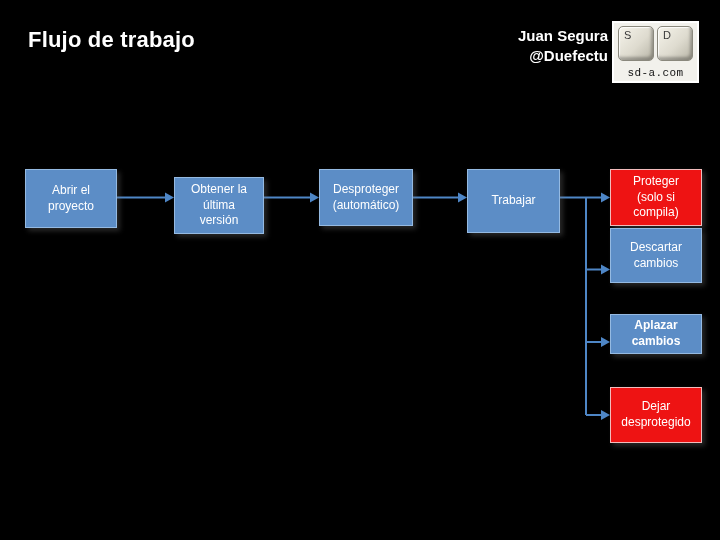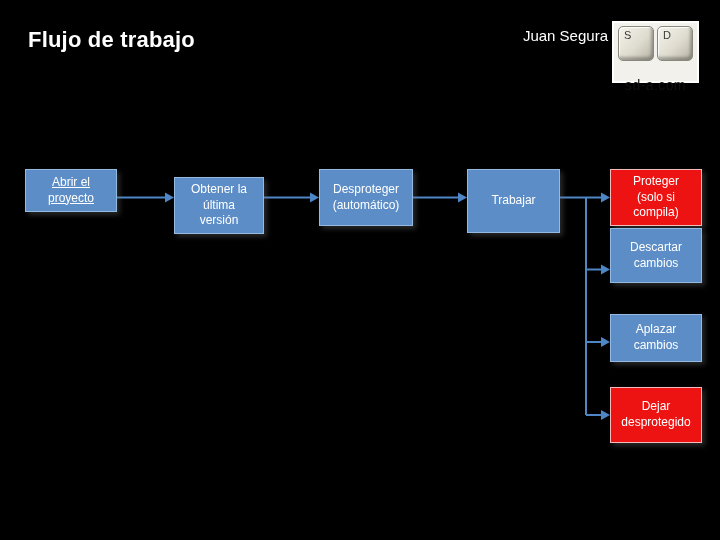--- a/index.html
+++ b/index.html
@@ -10,74 +10,75 @@
   }
   .slide{position:absolute;inset:0;width:720px;height:540px;background:var(--background,#000);}
 
   .title{
     position:absolute;left:28px;top:27px;
     font-size:22px;font-weight:bold;color:var(--text,#fff);
     letter-spacing:0.2px;
   }
   .author{
     position:absolute;top:26px;right:112px;text-align:right;
-    font-size:15px;line-height:20px;color:var(--text,#fff);font-weight:normal;
+    font-size:15px;line-height:20px;color:var(--text,#fff);font-weight:bold;
   }
 
   
   .logo{
     position:absolute;left:612px;top:21px;width:87px;height:62px;
     background:#f2f1ec;border:2px solid #ffffff;box-sizing:border-box;
     display:flex;flex-direction:column;align-items:center;
   }
   .keys{display:flex;gap:3px;margin-top:3px;}
   .key{
     width:36px;height:35px;border-radius:5px;box-sizing:border-box;position:relative;
     background:linear-gradient(135deg,#f6f4eb 0%,#dedbcf 55%,#b7b4a6 100%);
     border:1px solid #8a887d;
     box-shadow:inset -2px -3px 3px rgba(0,0,0,.28), inset 1px 1px 1px rgba(255,255,255,.9);
   }
   .key span{position:absolute;top:2px;left:5px;font-size:11px;color:#3a3a3a;}
-  .logo-caption{font-size:14px;color:#111;margin-top:16px;letter-spacing:.4px;}
+  .logo-caption{font-size:11px;color:#111;margin-top:6px;letter-spacing:.4px;font-family:Liberation Mono, monospace;}
 
   
   .node{
     position:absolute;box-sizing:border-box;
     display:flex;align-items:center;justify-content:center;text-align:center;
     color:var(--text,#fff);font-size:12px;line-height:1.3;padding:2px 4px;
     box-shadow:3px 3px 5px rgba(115,115,115,.35);
   }
   .node.blue{background:var(--box-blue,#5C8DC6);border:1.5px solid var(--box-blue-border,#95BAE2);}
   .node.red {background:var(--box-red,#EE1313); border:1.5px solid var(--box-red-border,#F2BCBC);}
   .node.pad8{padding:2px 8px;}
   .node.pad2{padding:2px 2px;}
 
-  .n-abrir      {left:25px; top:169px;width:92px;height:43px;text-decoration:underline;}
+  .n-abrir      {left:25px; top:169px;width:92px;height:59px;}
   .n-obtener    {left:174px;top:169px;width:90px;height:57px;margin-top:8px;}
   .n-desproteger{left:319px;top:169px;width:94px;height:57px;justify-content:center;}
   .n-trabajar   {left:467px;top:169px;width:93px;height:64px;}
   .n-proteger   {left:610px;top:169px;width:92px;height:57px;}
   .n-descartar  {left:610px;top:228px;width:92px;height:55px;}
-  .n-aplazar    {left:610px;top:314px;width:92px;height:48px;}
+  .n-aplazar    {left:610px;top:314px;width:92px;height:40px;font-weight:bold;}
   .n-dejar      {left:610px;top:387px;width:92px;height:56px;}
 
   
   .connector{position:absolute;left:0;top:0;pointer-events:none;}
   .connector line{stroke:var(--arrow,#4E86C6);stroke-width:2;}
   .connector polygon{fill:var(--arrow,#4E86C6);}
 </style>
 </head>
 <body>
 
 <div class="slide">
 
   <div class="title">Flujo de trabajo</div>
 
   <div class="author">
     <div>Juan Segura</div>
+    <div>@Duefectu</div>
   </div>
 
   <div class="logo">
     <div class="keys">
       <div class="key">
         <span>S</span>
       </div>
       <div class="key">
         <span>D</span>
       </div>

